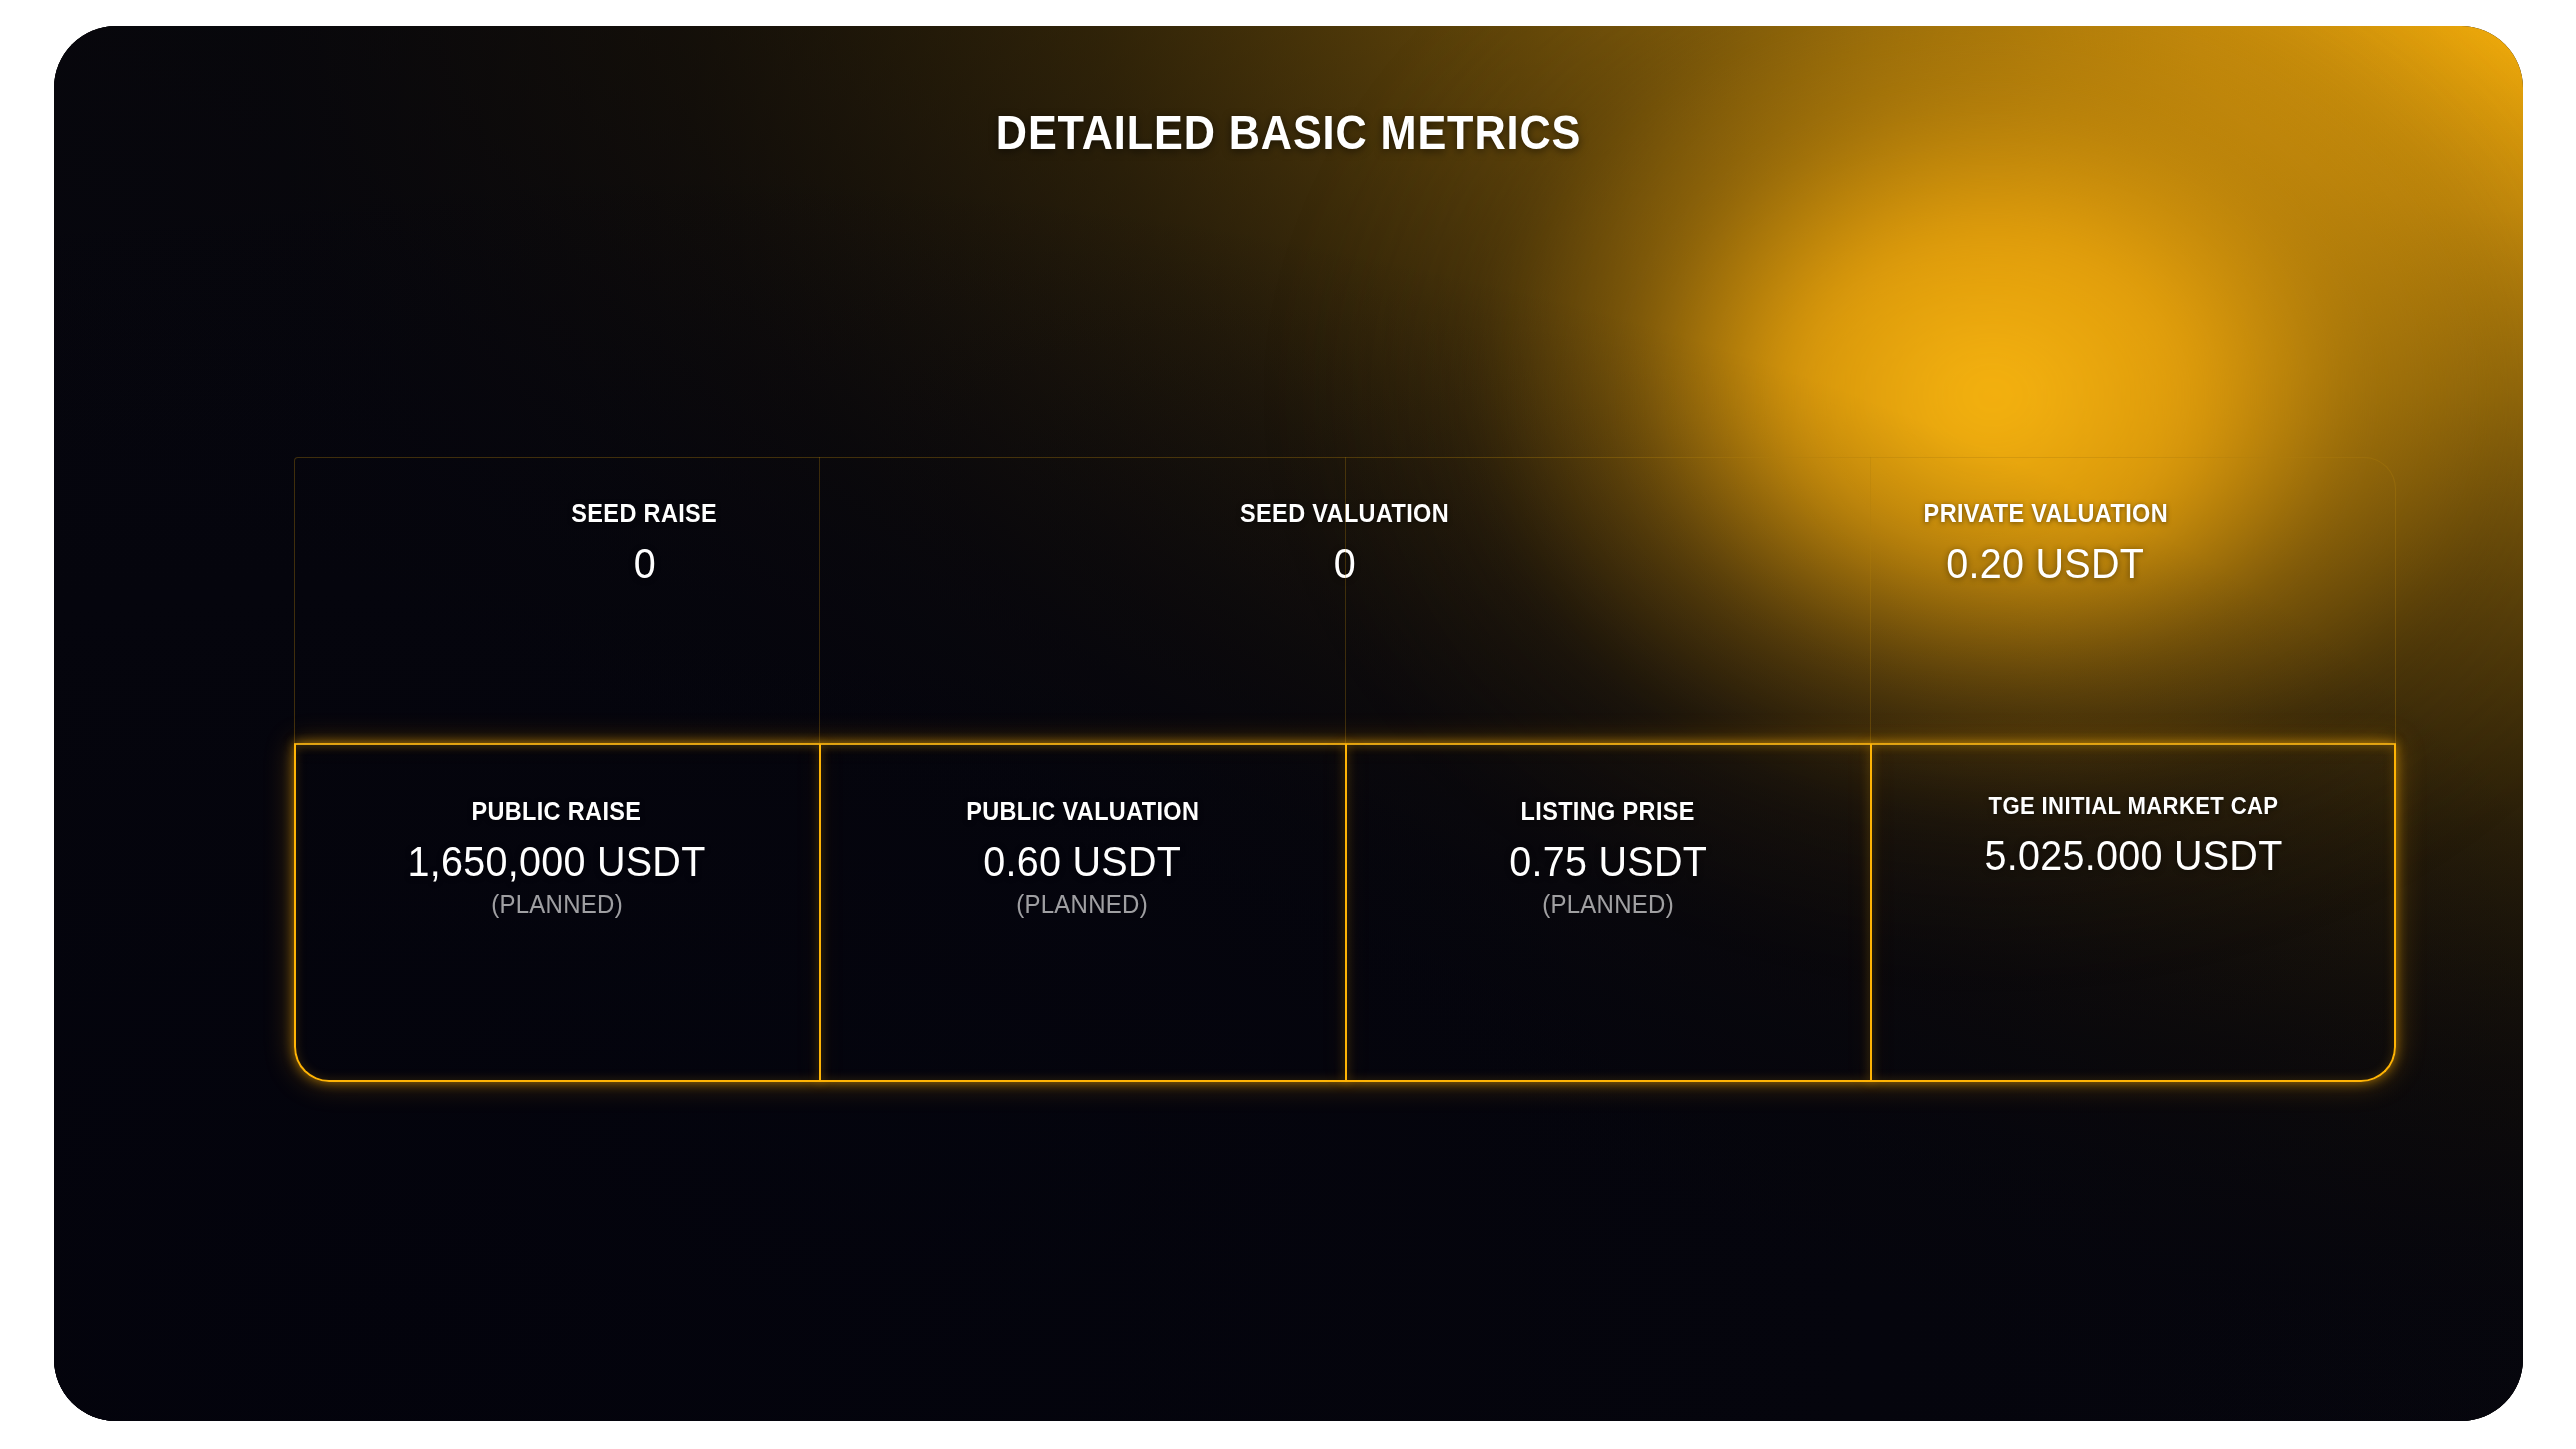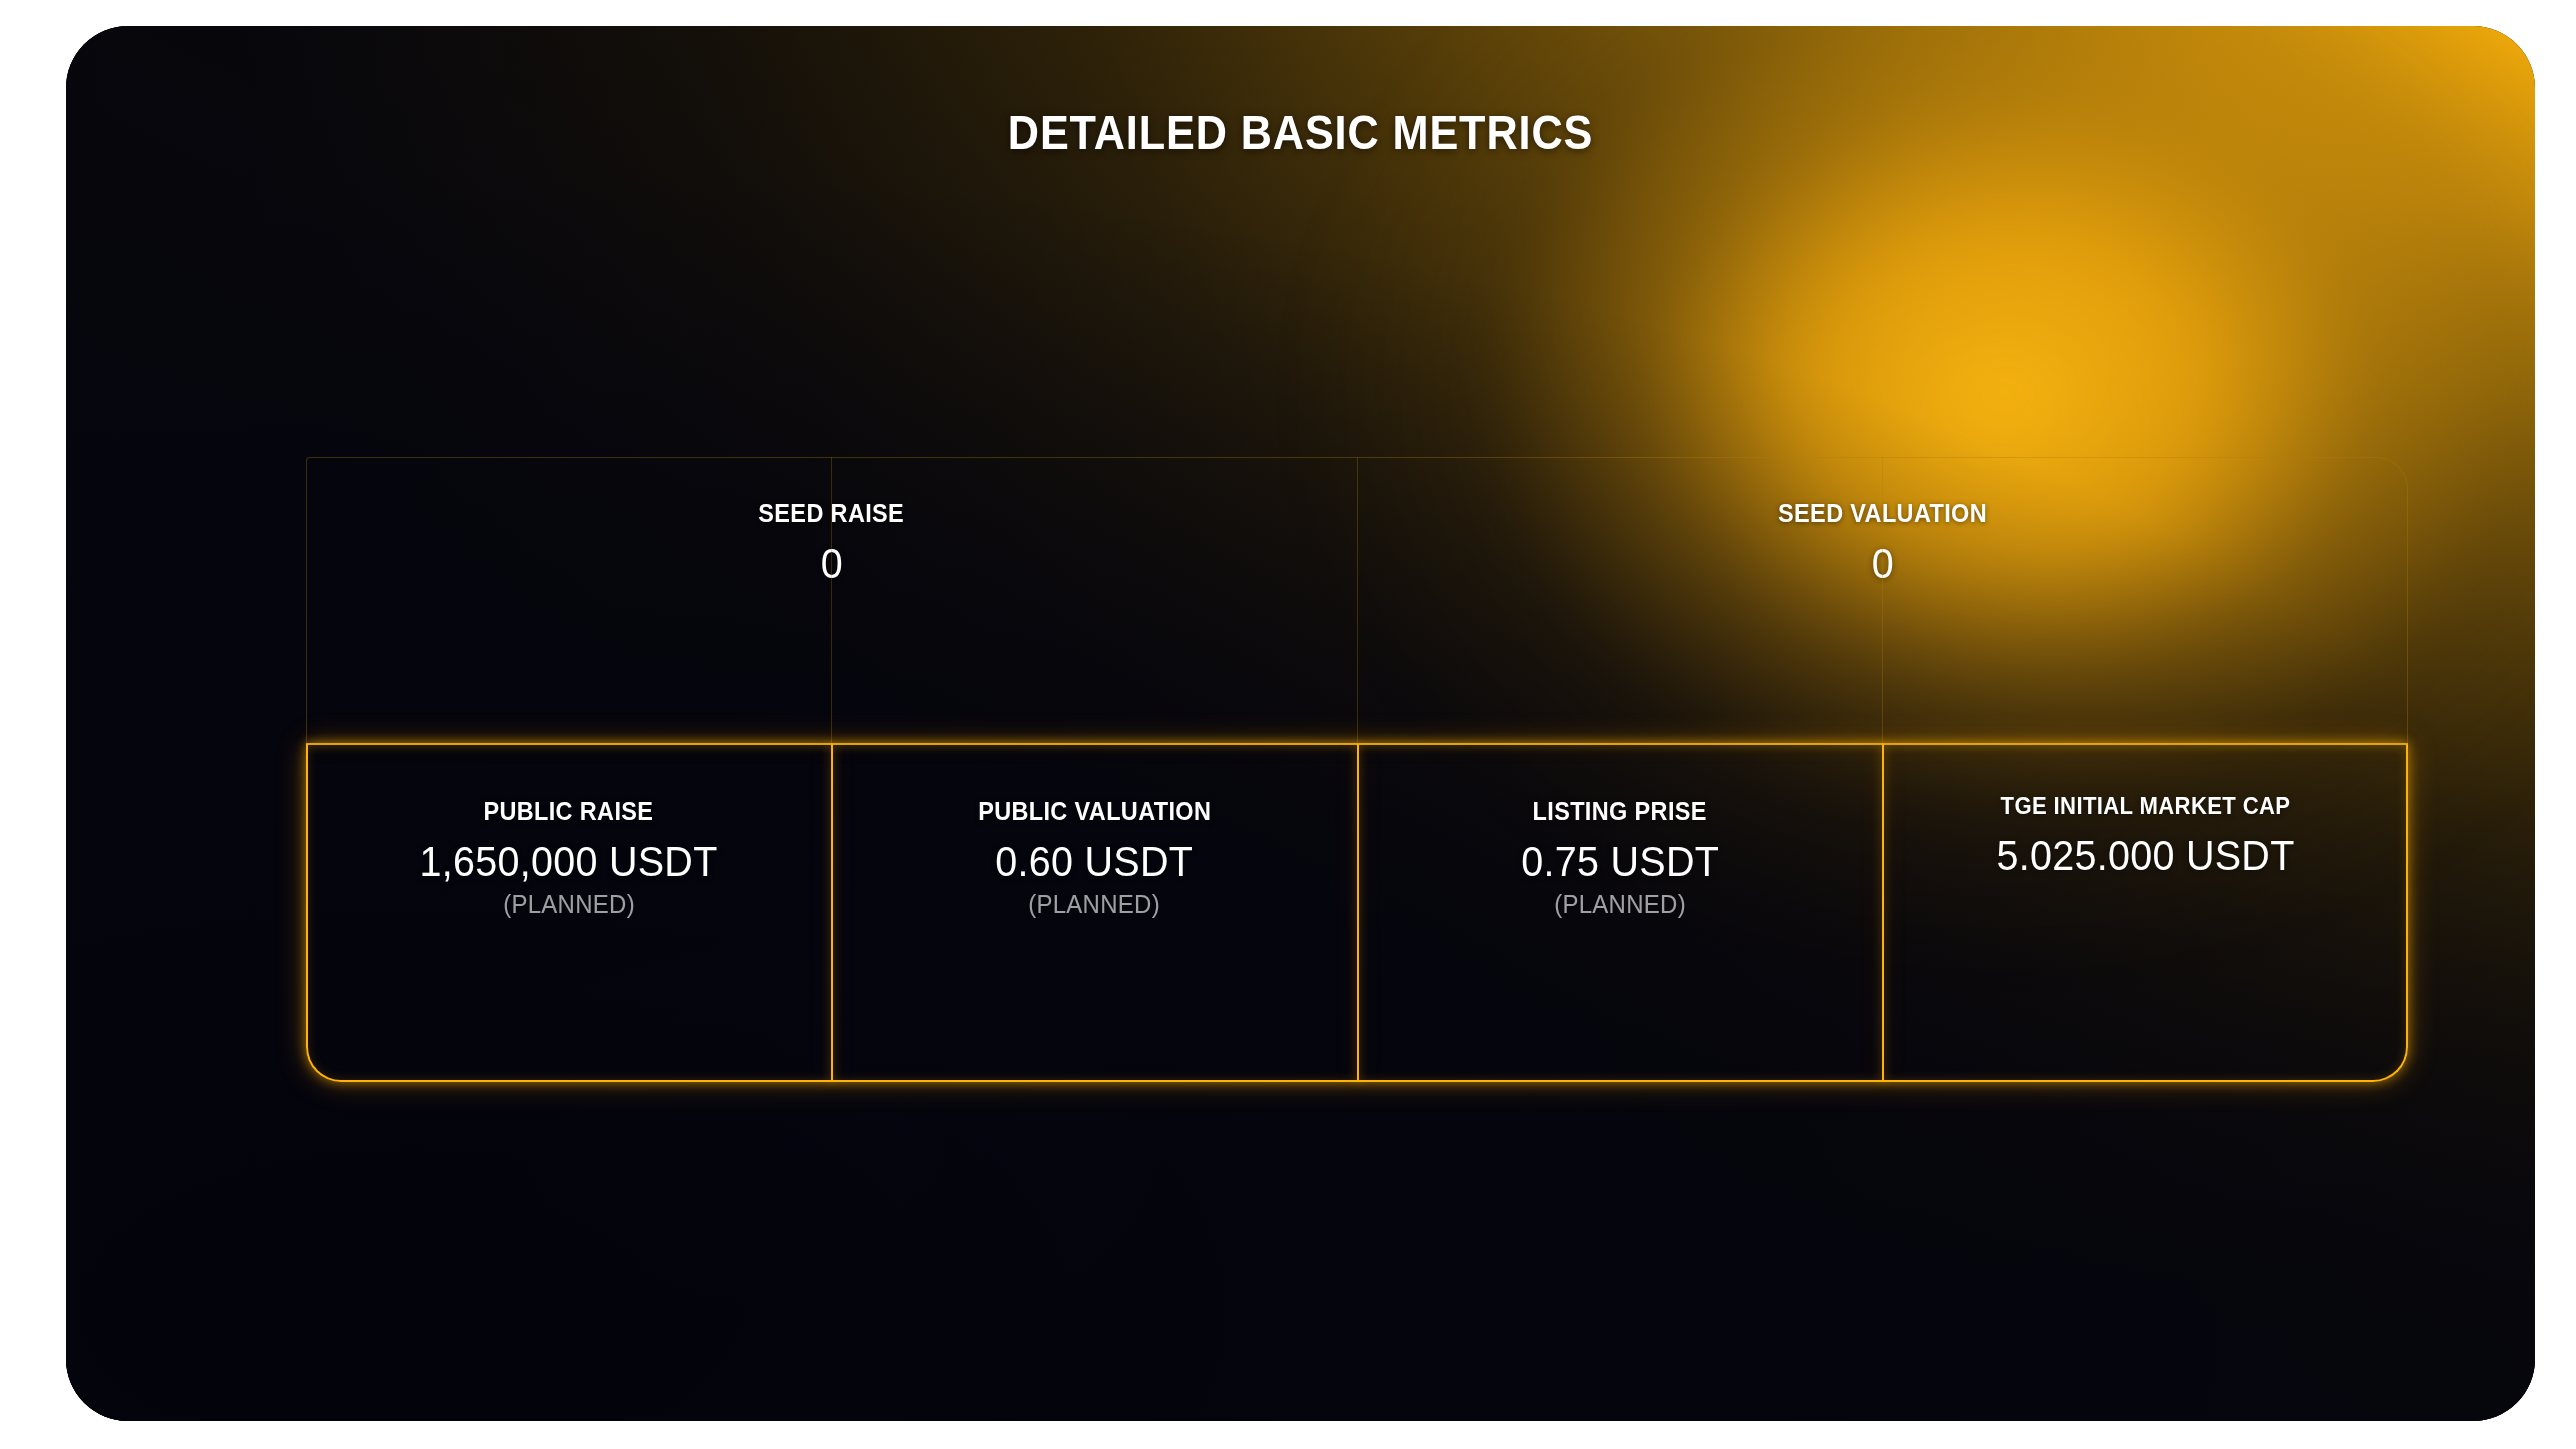--- a/index.html
+++ b/index.html
@@ -23,21 +23,20 @@
   
   .card {
     position: absolute;
     left: 54px;
     top: 25.5px;
     width: 2469px;
     height: 1395px;
     border-radius: 62px;
     overflow: hidden;
     background: #050509;
-    margin-left: 12px;
   }
   .card-base {
     position: absolute;
     inset: 0;
     background:
       linear-gradient(205deg, rgba(20,18,10,0.0) 0%, rgba(6,6,14,1) 62%),
       radial-gradient(120% 120% at 100% 0%, #f5ae0b 0%, #e8a30c 11%, #c28a0a 22%, #8a6207 34%, #4e3804 48%, #241a03 62%, #0c0a06 76%, #050509 100%);
   }
   .card-glowA {
     position: absolute;
@@ -221,20 +220,24 @@
 
       <div class="row row-top">
         <div class="cell">
           <div class="cell-label">SEED RAISE</div>
           <div class="cell-value">0</div>
         </div>
         <div class="cell">
           <div class="cell-label">SEED VALUATION</div>
           <div class="cell-value">0</div>
         </div>
+        <div class="cell">
+          <div class="cell-label">PRIVATE VALUATION</div>
+          <div class="cell-value">0.20 USDT</div>
+        </div>
       </div>
 
       <div class="row row-bottom">
         <div class="cell">
           <div class="cell-label">PUBLIC RAISE</div>
           <div class="cell-value">1,650,000 USDT</div>
           <div class="cell-note">(PLANNED)</div>
         </div>
         <div class="cell">
           <div class="cell-label">PUBLIC VALUATION</div>

